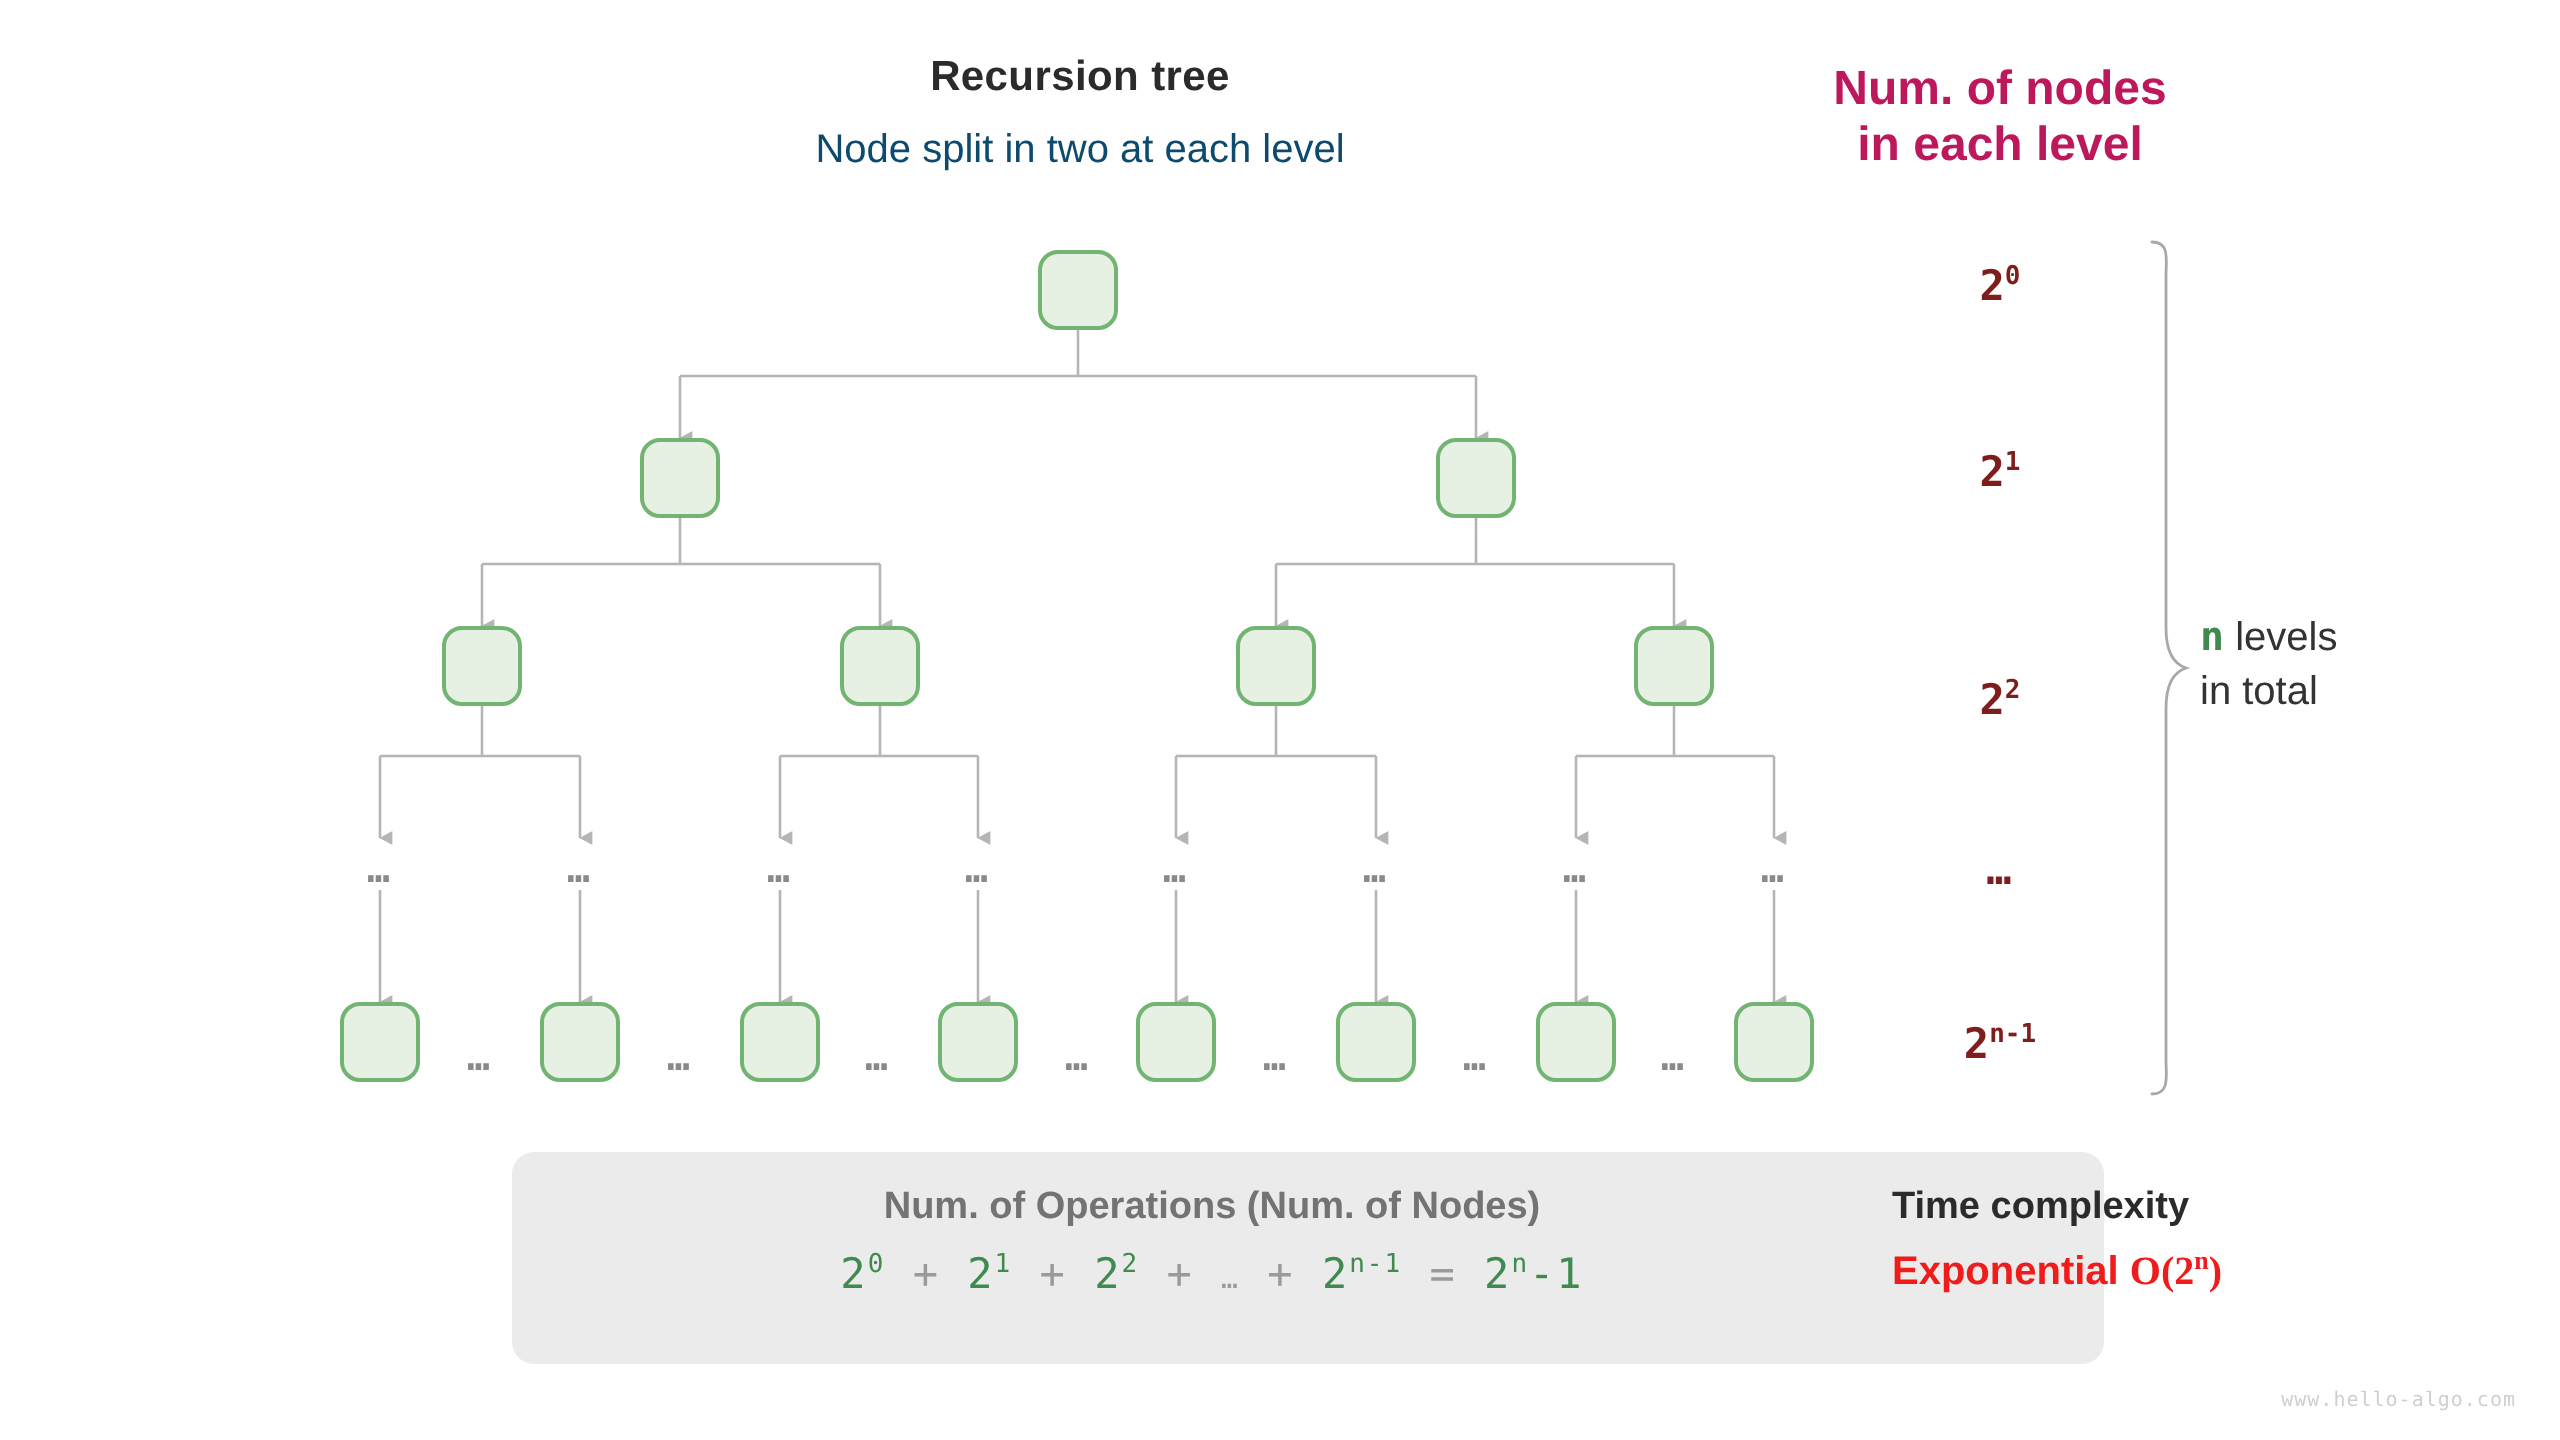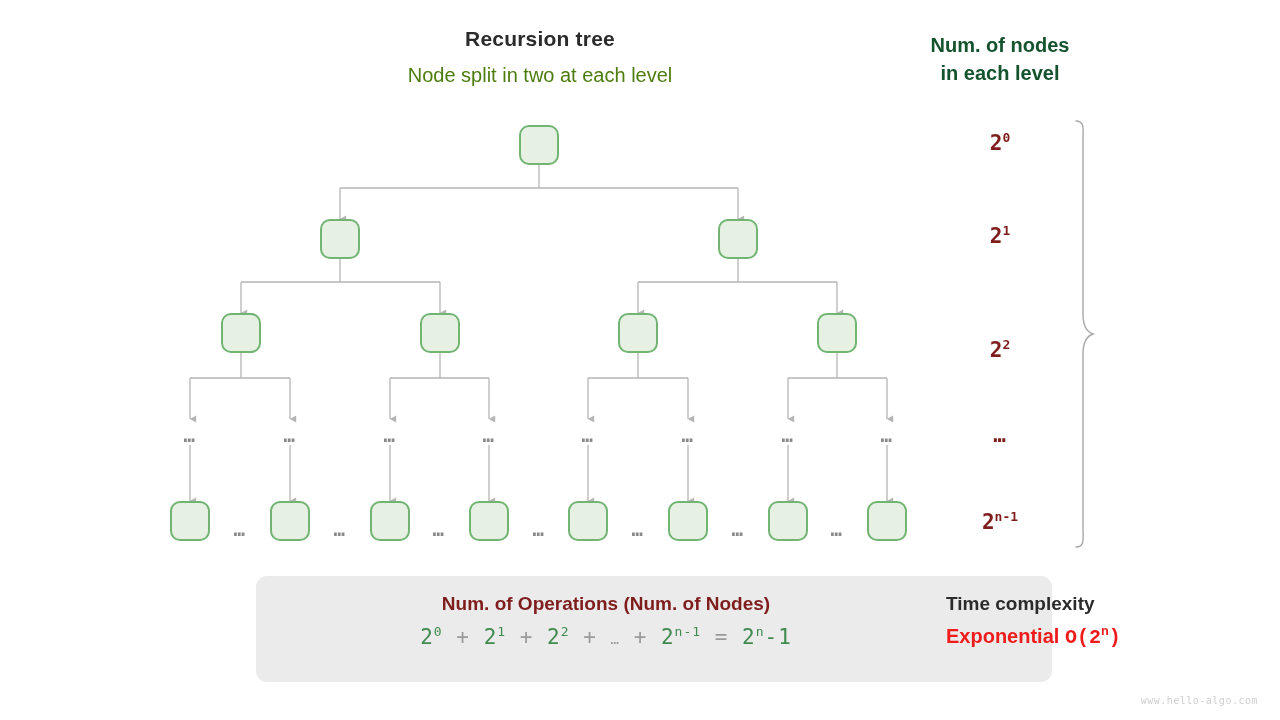--- a/index.html
+++ b/index.html
@@ -8,22 +8,22 @@
     background:#ffffff;
     font-family:"Liberation Sans", sans-serif;
     overflow:hidden;
     position:relative;
   }
   #stage{position:absolute;left:0;top:0;width:1280px;height:720px;}
 
   
   .hdr{position:absolute;text-align:center;color:#2b2b2b;}
   #title-main{left:340px;top:27px;width:400px;font-size:21px;font-weight:bold;letter-spacing:.2px;}
-  #title-sub{left:290px;top:64px;width:500px;font-size:20px;font-weight:400;color:#4d7c0f;}
-  #col-title{left:880px;top:31px;width:240px;font-size:20px;font-weight:bold;line-height:28px;color:#14532d;}
+  #title-sub{left:290px;top:64px;width:500px;font-size:20px;font-weight:400;color:#0c4a6e;}
+  #col-title{left:880px;top:31px;width:240px;font-size:24px;font-weight:bold;line-height:28px;color:#be185d;}
 
   
   .lvl-label{
     position:absolute;width:120px;text-align:center;
     color:#7f1d1d;font-weight:bold;font-size:21px;
     font-family:"DejaVu Sans Mono", monospace;
   }
   .lvl-label sup{font-size:13px;font-weight:bold;vertical-align:super;line-height:0;}
   .lvl-label.dots{font-size:21px;letter-spacing:1px;}
 
@@ -33,36 +33,36 @@
     font-size:20px;color:#333;line-height:27px;text-align:left;
   }
   #levels-total .nvar{color:#3f8a4e;font-weight:bold;font-family:"DejaVu Sans Mono", monospace;}
 
   
   #summary{
     position:absolute;left:256px;top:576px;width:796px;height:106px;
     background:#ebebeb;border-radius:11px;
   }
   #sum-left{position:absolute;left:20px;top:17px;width:660px;text-align:center;}
-  #sum-left .cap{font-size:19px;font-weight:bold;color:#7f1d1d;}
+  #sum-left .cap{font-size:19px;font-weight:bold;color:#737373;}
   #sum-left .formula{
     margin-top:10px;font-size:21px;font-weight:normal;
     font-family:"DejaVu Sans Mono", monospace;color:#9a9a9a;letter-spacing:1px;
   }
   #sum-left .formula .g{color:#3f8a4e;}
   #sum-left .formula sup{font-size:13px;vertical-align:super;line-height:0;}
   #sum-left .formula .el{font-size:14px;color:#9a9a9a;}
 
   #sum-right{position:absolute;left:690px;top:17px;width:100px;text-align:center;}
   #sum-right .cap{font-size:19px;font-weight:bold;color:#2b2b2b;white-space:nowrap;}
   #sum-right .res{
     margin-top:10px;font-size:20px;font-weight:bold;color:#f01b1b;white-space:nowrap;
     font-family:"Liberation Sans", sans-serif;
   }
-  #sum-right .res .mono{font-family:Liberation Mono, monospace;}
+  #sum-right .res .mono{font-family:Liberation Serif, serif;}
   #sum-right .res sup{font-size:13px;vertical-align:super;line-height:0;}
 
   
   #watermark{
     position:absolute;right:22px;bottom:14px;
     font-family:"DejaVu Sans Mono", monospace;
     font-size:10px;color:#cfcfcf;letter-spacing:.5px;
   }
 
   .tree-dots{
@@ -152,20 +152,24 @@
       <div class="lvl-label" style="left: 940px; top: 318px; margin-top: 20px;"><span>2</span><sup>2</sup></div>
       <div class="lvl-label dots" style="left: 940px; top: 423px;"><span>…</span></div>
       <div class="lvl-label" style="left: 940px; top: 510px;"><span>2</span><sup>n-1</sup></div>
     </div>
 
   <svg id="brace-svg" width="60" height="440" style="position:absolute;left:1068px;top:118px;">
     <path d="M8,3 C17,3 15,12 15,20 L15,196 C15,208 19,214 25,216 C19,218 15,224 15,236 L15,412
              C15,420 17,429 8,429" fill="none" stroke="#a8a8a8" stroke-width="1.4" stroke-linecap="round"></path>
   </svg>
 
+  <div id="levels-total">
+    <span class="nvar">n</span><span> levels</span><br>
+    <span>in total</span>
+  </div>
 
   <div id="tree-ellipses">
       <div class="tree-dots" style="left: 170px; top: 424px;">…</div>
       <div class="tree-dots" style="left: 270px; top: 424px;">…</div>
       <div class="tree-dots" style="left: 370px; top: 424px;">…</div>
       <div class="tree-dots" style="left: 469px; top: 424px;">…</div>
       <div class="tree-dots" style="left: 568px; top: 424px;">…</div>
       <div class="tree-dots" style="left: 668px; top: 424px;">…</div>
       <div class="tree-dots" style="left: 768px; top: 424px;">…</div>
       <div class="tree-dots" style="left: 867px; top: 424px;">…</div>

